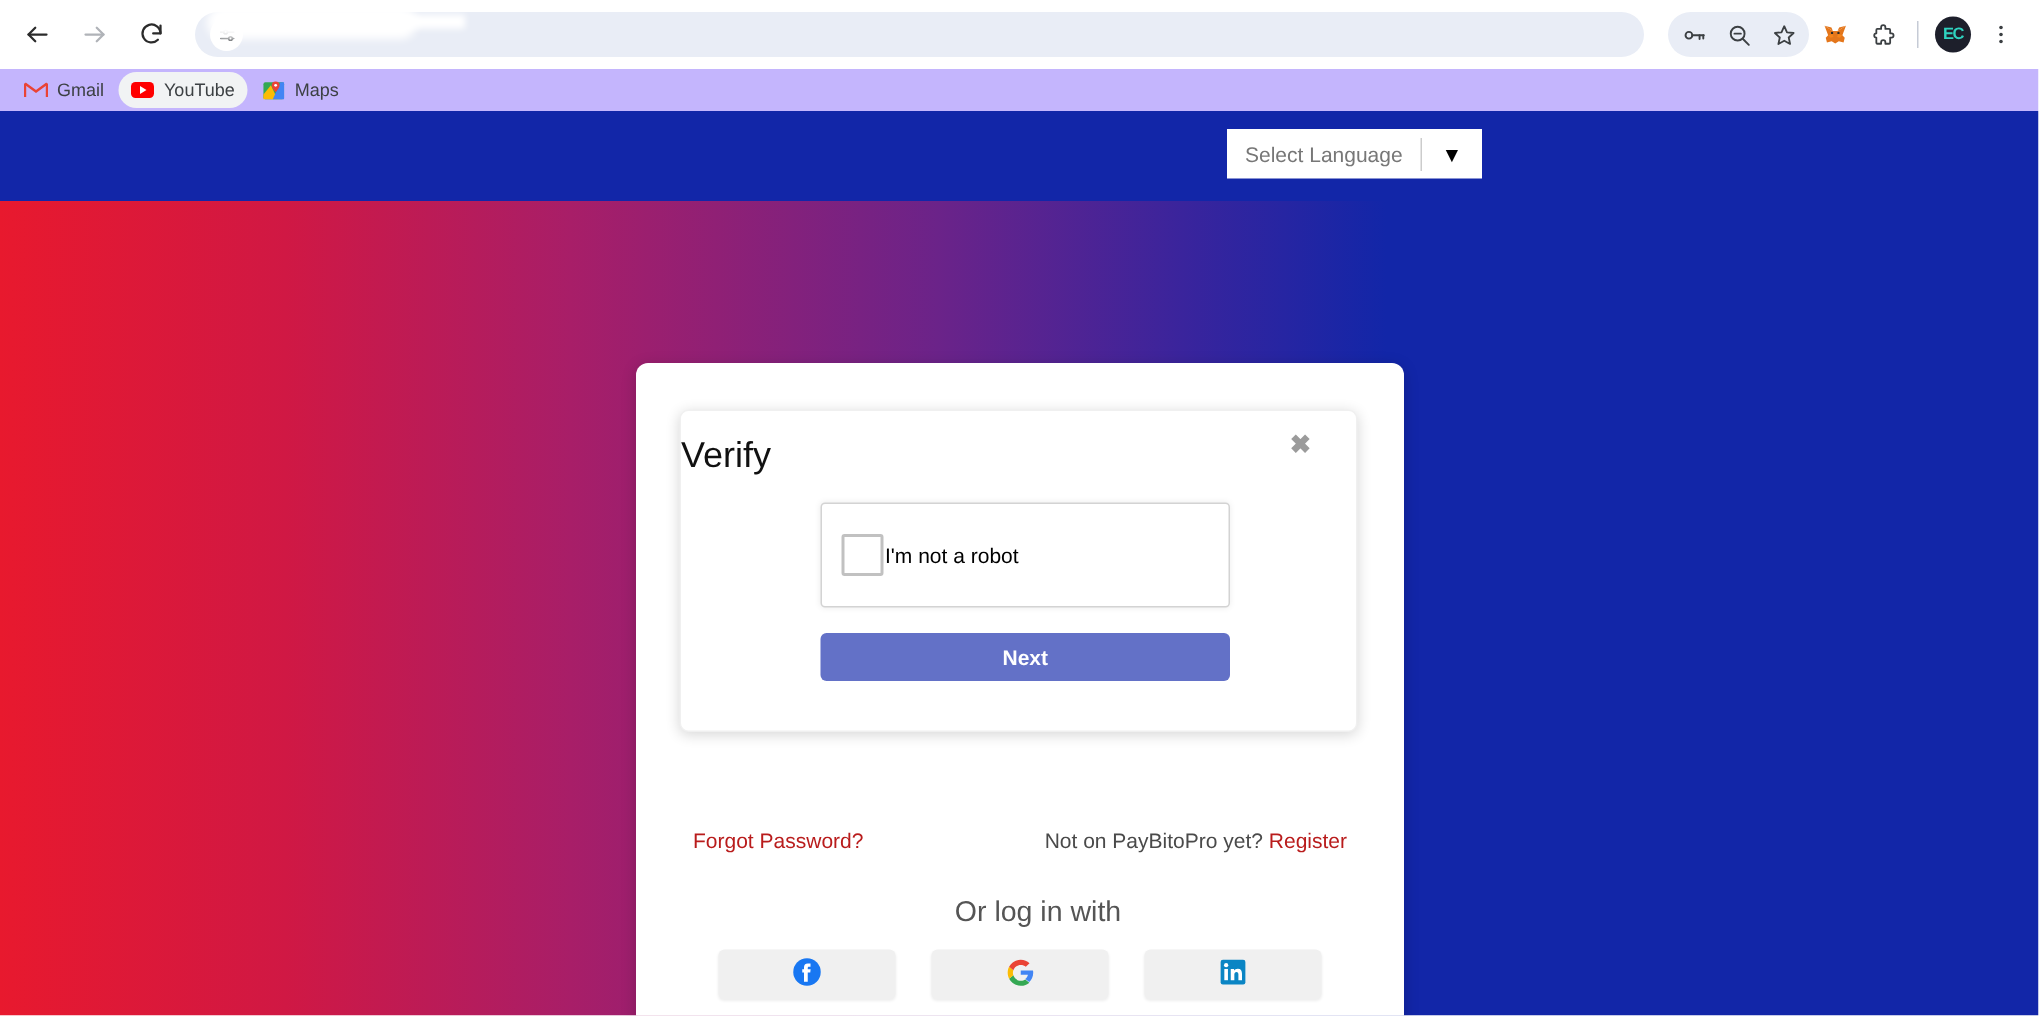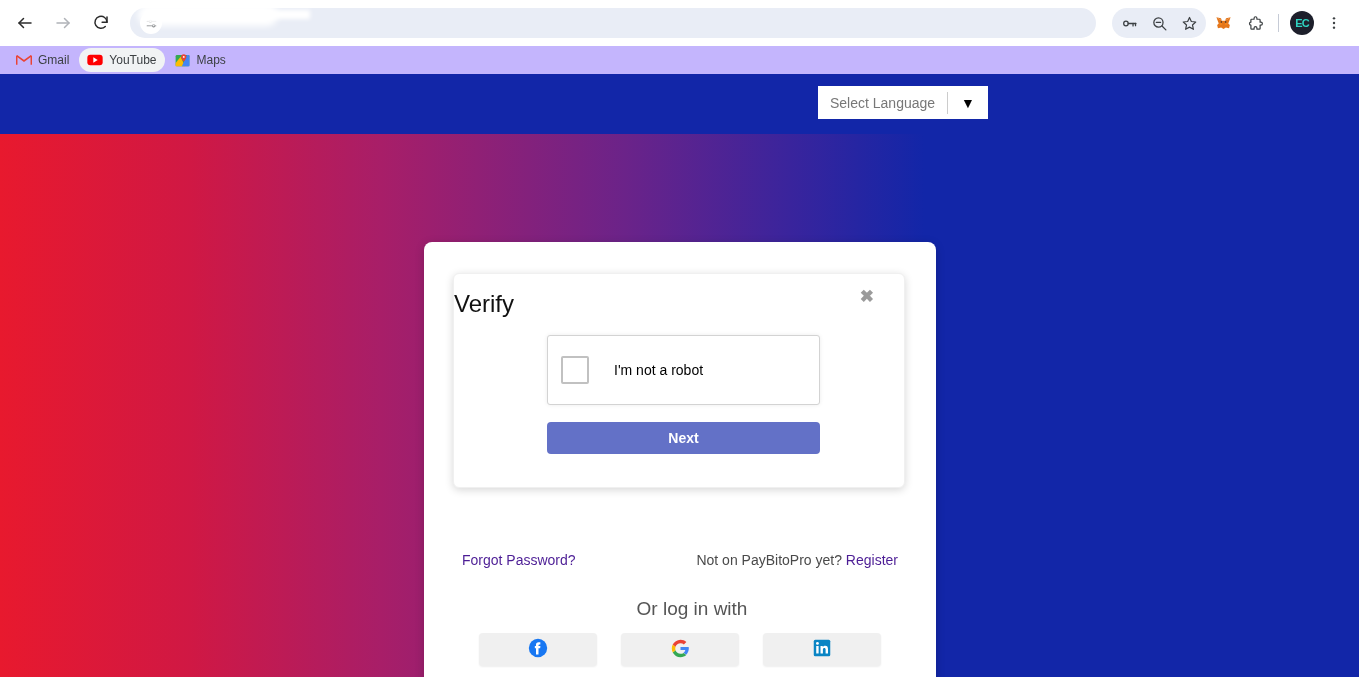--- a/index.html
+++ b/index.html
@@ -133,21 +133,21 @@
     position: absolute; left: 93px; top: 61px;
     width: 273px; height: 70px;
     background: #fff; border: 1px solid #d3d3d3; border-radius: 3px;
     box-shadow: 0 0 4px rgba(0,0,0,0.08);
     display: flex; align-items: center;
   }
   .rc-check {
     width: 28px; height: 28px; border: 2px solid #c1c1c1;
     background: #fff; border-radius: 2px; margin-left: 13px; flex: 0 0 auto;
   }
-  .rc-label { font-size: 14px; color: #000; margin-left: 25px; flex: 1 1 auto; }
+  .rc-label { font-size: 14px; color: #000; margin-left: 1px; flex: 1 1 auto; }
   .rc-brand {
     width: 72px; text-align: center; margin-right: 6px;
     display: flex; flex-direction: column; align-items: center; gap: 1px;
   }
   .rc-logo { width: 32px; height: 32px; }
   .rc-name { font-size: 10px; color: #9a9a9a; letter-spacing: .2px; }
   .rc-legal { font-size: 8px; color: #9a9a9a; }
 
   .next-btn {
     position: absolute; left: 93px; top: 148px;
@@ -156,21 +156,21 @@
     color: #fff; font-size: 14px; font-weight: 700;
     font-family: "Liberation Sans", sans-serif; cursor: pointer;
   }
 
   .links-row {
     position: absolute; left: 0; top: 310px; width: 512px;
     padding: 0 38px; display: flex;
     align-items: center; justify-content: space-between;
     font-size: 14px;
   }
-  .link { color: #4c1d95; text-decoration: none; cursor: pointer; text-align: center; }
+  .link { color: #b91c1c; text-decoration: none; cursor: pointer; text-align: center; }
   .muted-text { color: #4a4a4a; }
 
   .or-text {
     position: absolute; left: 0; top: 356px; width: 536px;
     text-align: center; font-size: 19px; color: #555;
   }
 
   .social-row {
     position: absolute; left: 0; top: 391px; width: 512px;
     display: flex; justify-content: center; gap: 24px;

